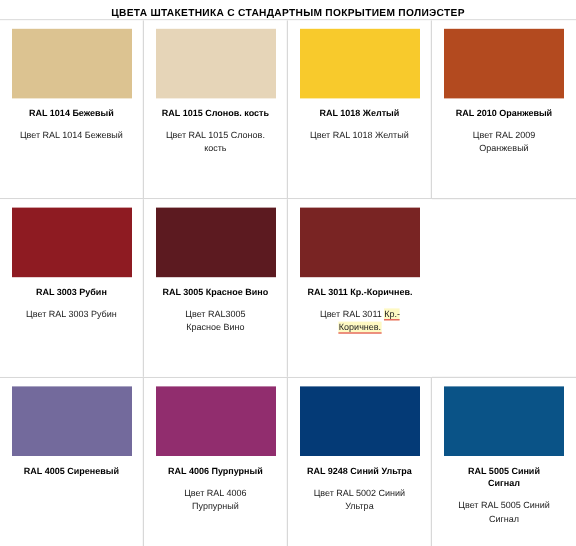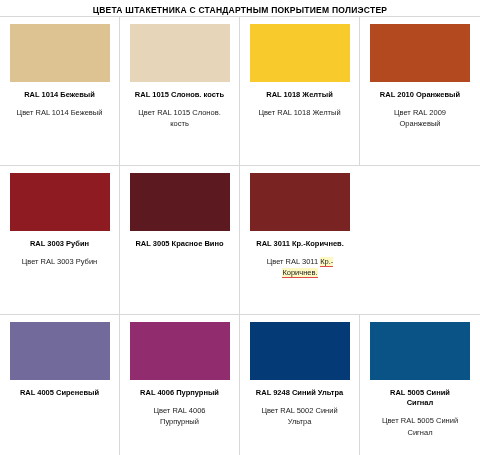--- a/index.html
+++ b/index.html
@@ -145,20 +145,22 @@
 
     <div class="grid-row row-2">
       <div class="cell">
         <div class="swatch" style="background: rgb(142, 27, 34);"></div>
         <div class="cell-title">RAL 3003 Рубин</div>
         <div class="cell-desc">Цвет RAL 3003 Рубин</div>
       </div>
       <div class="cell">
         <div class="swatch" style="background: rgb(92, 26, 32);"></div>
         <div class="cell-title">RAL 3005 Красное Вино</div>
+        <div class="cell-desc">Цвет RAL3005
+Красное Вино</div>
       </div>
       <div class="cell">
         <div class="swatch" style="background: rgb(121, 36, 35);"></div>
         <div class="cell-title">RAL 3011 Кр.-Коричнев.</div>
         <div class="cell-desc spell"><span>Цвет RAL 3011 </span><span class="spell-mark" style="background: #fef9c3; border-bottom-color: rgb(224, 74, 74);">Кр.-
 Коричнев.</span></div>
       </div>
     </div>
 
     <div class="grid-row row-3">

